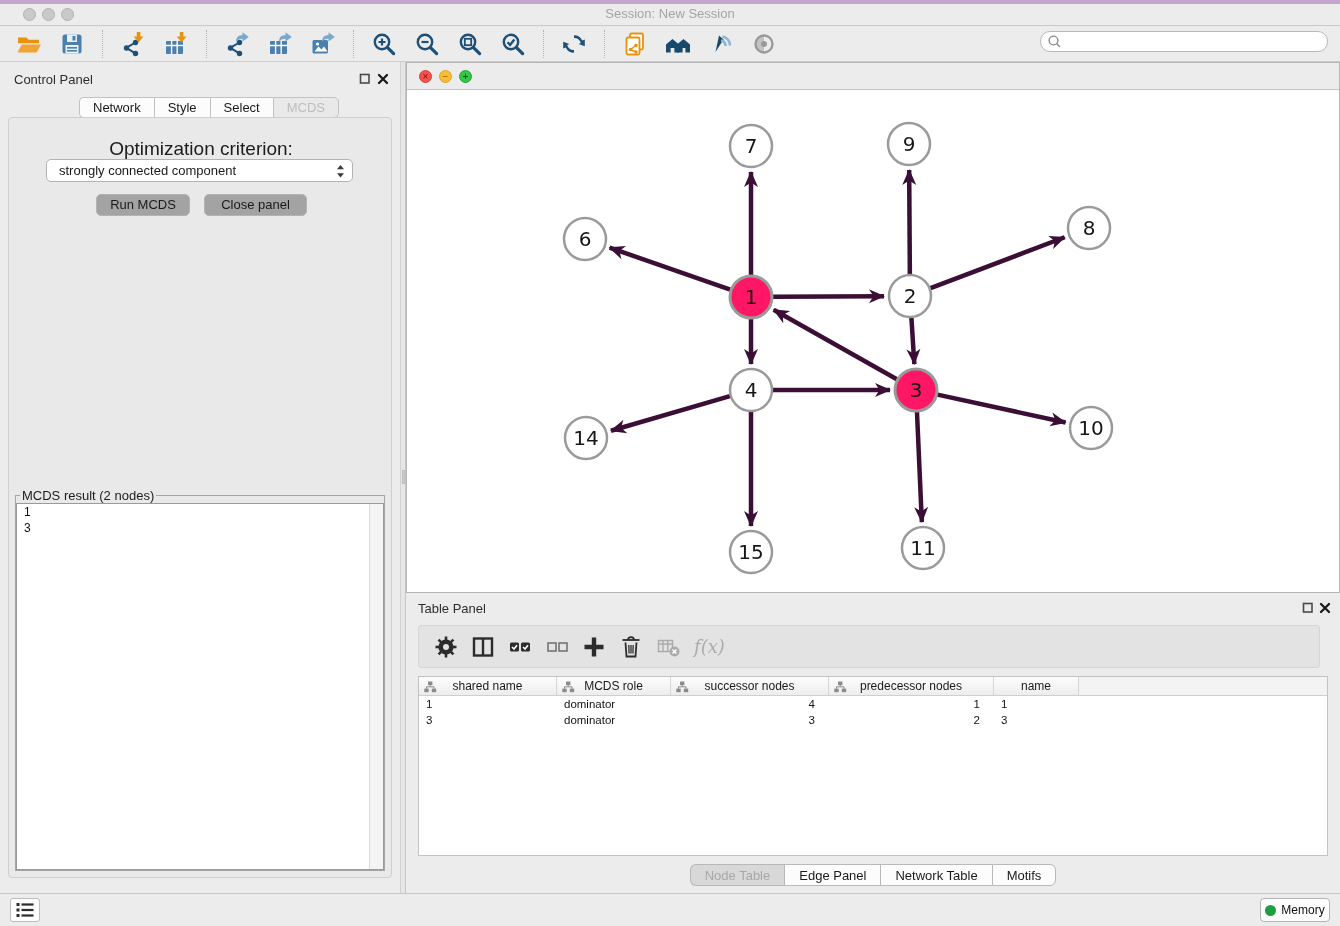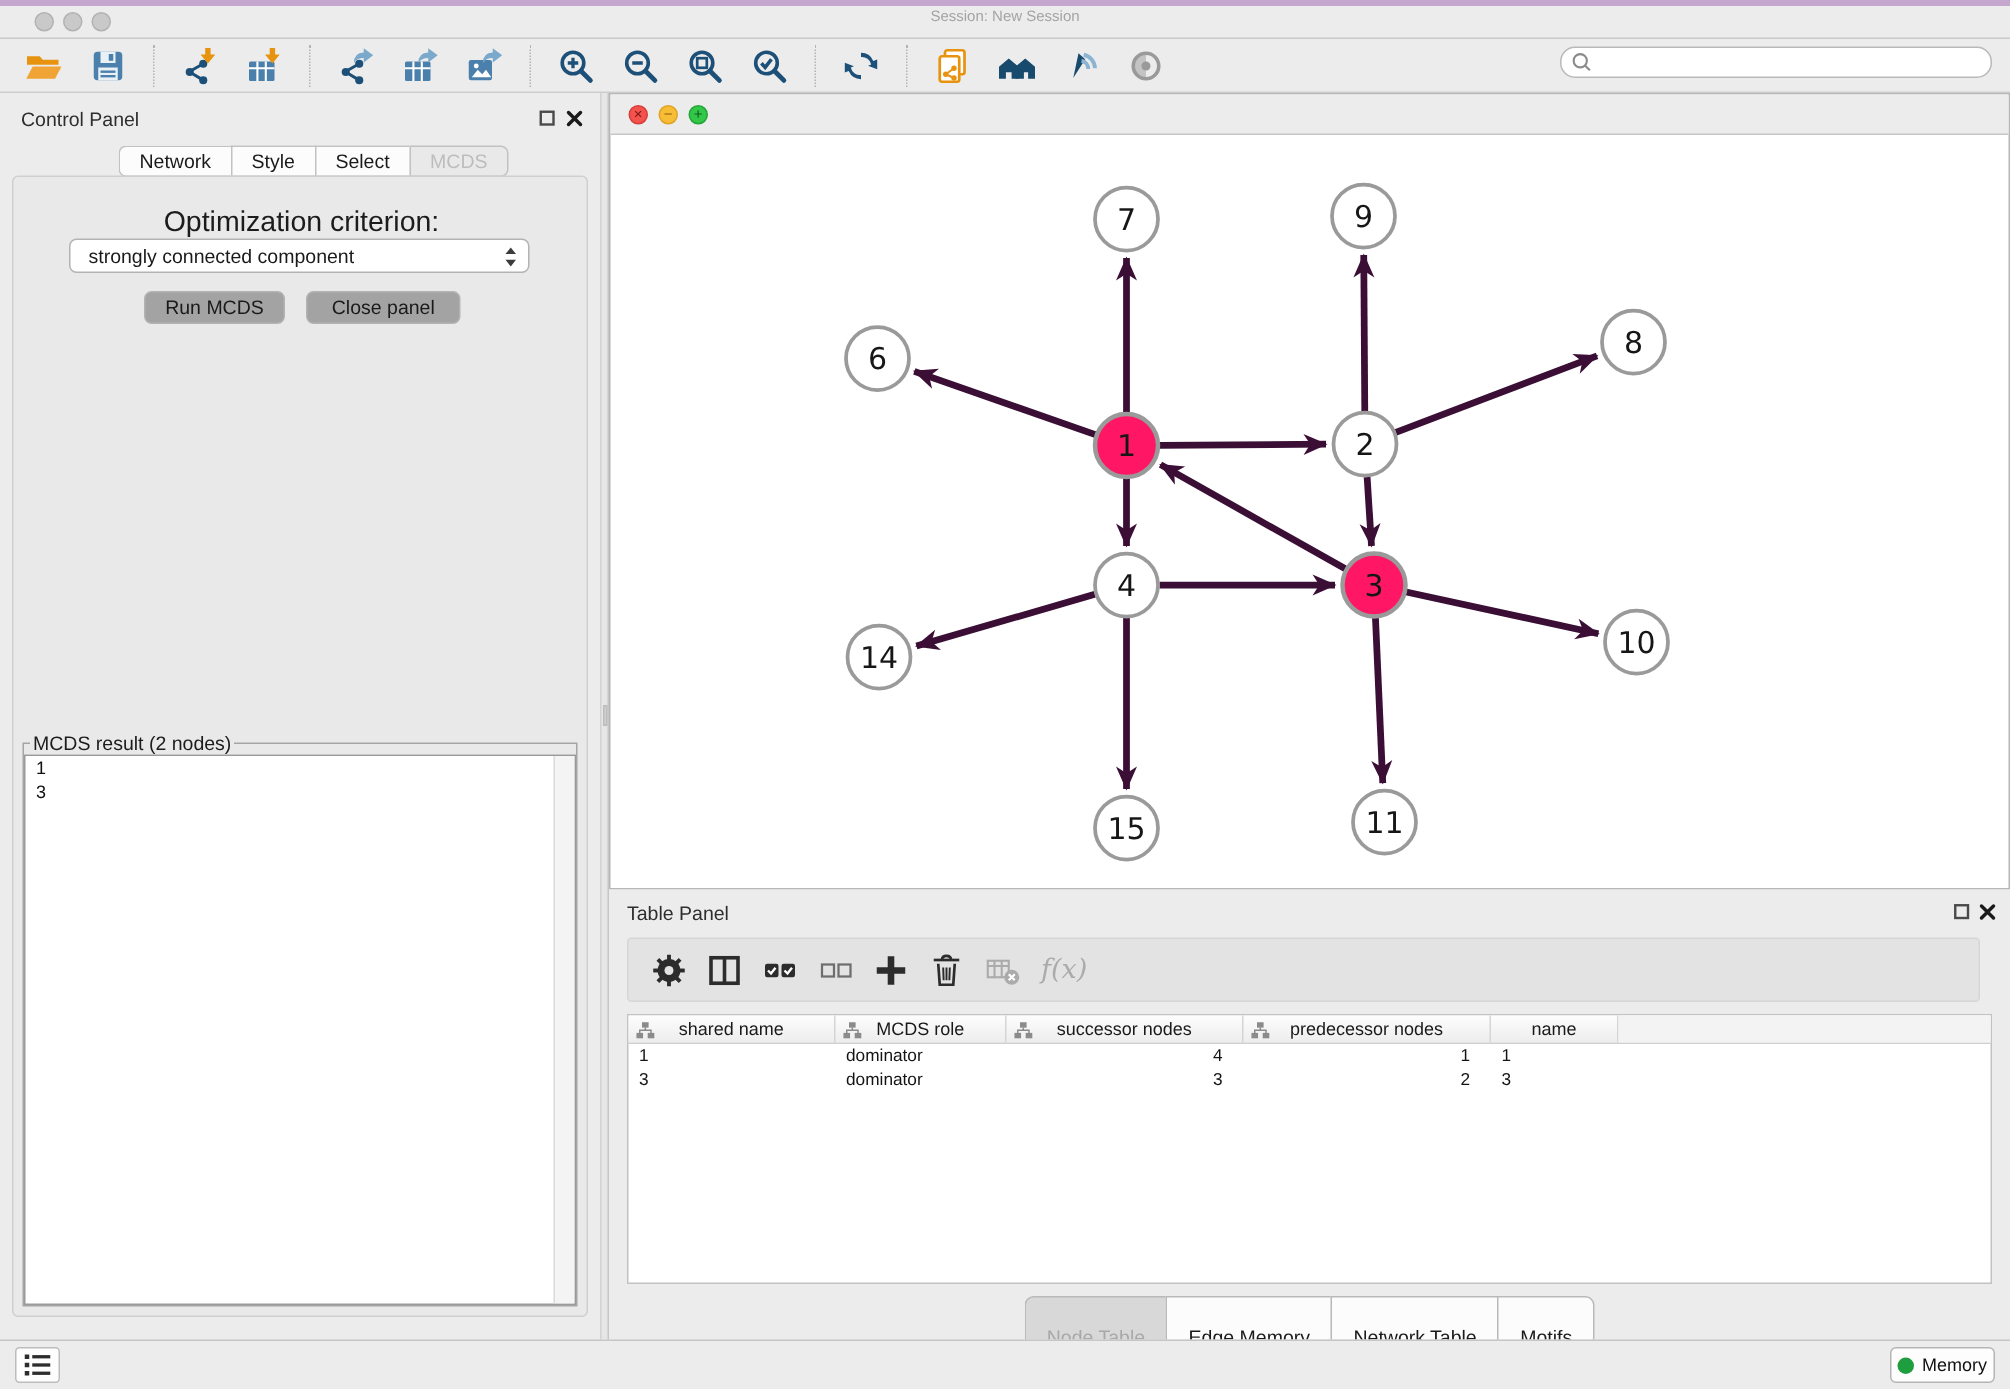--- a/index.html
+++ b/index.html
@@ -4,21 +4,21 @@
 <style>
   * { margin:0; padding:0; box-sizing:border-box; }
   html,body { width:1340px; height:926px; font-family:"Liberation Sans","DejaVu Sans",sans-serif; background:#ececec; overflow:hidden; }
   .abs { position:absolute; }
   #screen { position:relative; width:1340px; height:926px; background:#ececec; }
 
   
   #titlebar { left:0; top:0; width:1340px; height:26px; background:#ececec; border-bottom:1px solid #c9c9c9; }
   #accentstrip { left:0; top:0; width:1340px; height:4px; background:#c5a6cf; }
   .macdot { width:13px; height:13px; border-radius:50%; top:8px; background:#c9c9c9; border:1px solid #b2b2b2; }
-  #apptitle { left:0; top:6px; width:1340px; text-align:center; font-size:10px; color:#a4a4a4; }
+  #apptitle { left:0; top:6px; width:1340px; text-align:center; font-size:13px; color:#a4a4a4; }
 
   
   #toolbar { left:0; top:26px; width:1340px; height:36px; background:#ececec; border-bottom:1px solid #cdcdcd; display:flex; align-items:center; padding-left:16px; }
   .tbtn { width:26px; height:26px; margin-right:17px; flex:0 0 auto; }
   .tsep { width:0; height:28px; border-left:1px dotted #b4b4b4; margin:0 17px 0 0; flex:0 0 auto; }
   #searchbox { left:1040px; top:31px; width:288px; height:21px; background:#fff; border:1px solid #b9b9b9; border-radius:10px; display:flex; align-items:center; padding-left:6px; }
   #searchbox input { border:none; outline:none; flex:1; font-size:12px; height:16px; background:transparent; }
 
   
   #controlpanel { left:0; top:62px; width:400px; height:831px; background:#ececec; }
@@ -62,21 +62,21 @@
   #tp-table { left:12px; top:83px; width:910px; height:180px; background:#fff; border:1px solid #c2c2c2; }
   #tp-header { display:grid; grid-template-columns:138px 114px 158px 165px 85px 1fr; height:19px; background:linear-gradient(#fdfdfd,#ededed); border-bottom:1px solid #cfcfcf; }
   .hcell { position:relative; border-right:1px solid #d5d5d5; font-size:12px; color:#1a1a1a; text-align:center; line-height:18px; overflow:hidden; white-space:nowrap; }
   .hcell svg { position:absolute; left:5px; top:4px; }
   .hfill { border-right:none; background:#f3f3f3; }
   .trow { display:grid; grid-template-columns:138px 114px 158px 165px 85px 1fr; height:16px; }
   .tcell { font-size:11.5px; color:#141414; line-height:16px; white-space:nowrap; overflow:hidden; }
   .tcell.al { padding-left:7px; text-align:left; }
   .tcell.ar { padding-right:14px; text-align:right; }
   #tp-tabs { left:0; top:271px; width:934px; display:flex; justify-content:center; }
-  .btab { height:22px; padding:16px 14px; font-size:13px; line-height:21px; background:#fcfcfc; border:1px solid #b9b9b9; border-right:none; color:#1a1a1a; }
+  .btab { height:22px; padding:0 14px; font-size:13px; line-height:21px; background:#fcfcfc; border:1px solid #b9b9b9; border-right:none; color:#1a1a1a; }
   .btab:first-child { border-top-left-radius:6px; border-bottom-left-radius:6px; }
   .btab:last-child { border-right:1px solid #b9b9b9; border-top-right-radius:6px; border-bottom-right-radius:6px; }
   .btab.active { background:#d8d8d8; color:#a8a8a8; }
 
   
   #statusbar { left:0; top:893px; width:1340px; height:33px; background:#ececec; border-top:1px solid #c6c6c6; }
   #status-left-btn { left:10px; top:4px; width:30px; height:24px; background:#fdfdfd; border:1px solid #bdbdbd; border-radius:3px; display:flex; align-items:center; justify-content:center; }
   #memory-btn { right:10px; top:4px; width:70px; height:24px; background:#fdfdfd; border:1px solid #b5b5b5; border-radius:4px; display:flex; align-items:center; justify-content:center; gap:5px; font-size:12px; color:#111; }
   #memory-dot { width:11px; height:11px; border-radius:50%; }
 </style>
@@ -450,21 +450,21 @@
             <div class="tcell al">dominator</div>
             <div class="tcell ar">3</div>
             <div class="tcell ar">2</div>
             <div class="tcell al">3</div>
             <div class="tcell"></div>
           </div>
         </div>
     </div>
     <div id="tp-tabs" class="abs">
         <div class="btab active">Node Table</div>
-        <div class="btab">Edge Memory</div>
+        <div class="btab">Edge Panel</div>
         <div class="btab">Network Table</div>
         <div class="btab">Motifs</div>
       </div>
   </div>
 
   <div id="statusbar" class="abs">
     <div id="status-left-btn" class="abs">
       <svg width="26" height="26" viewBox="0 0 26 26">
           <g fill="#2c2c2c">
             <rect x="4.5" y="6" width="3" height="3"></rect>

